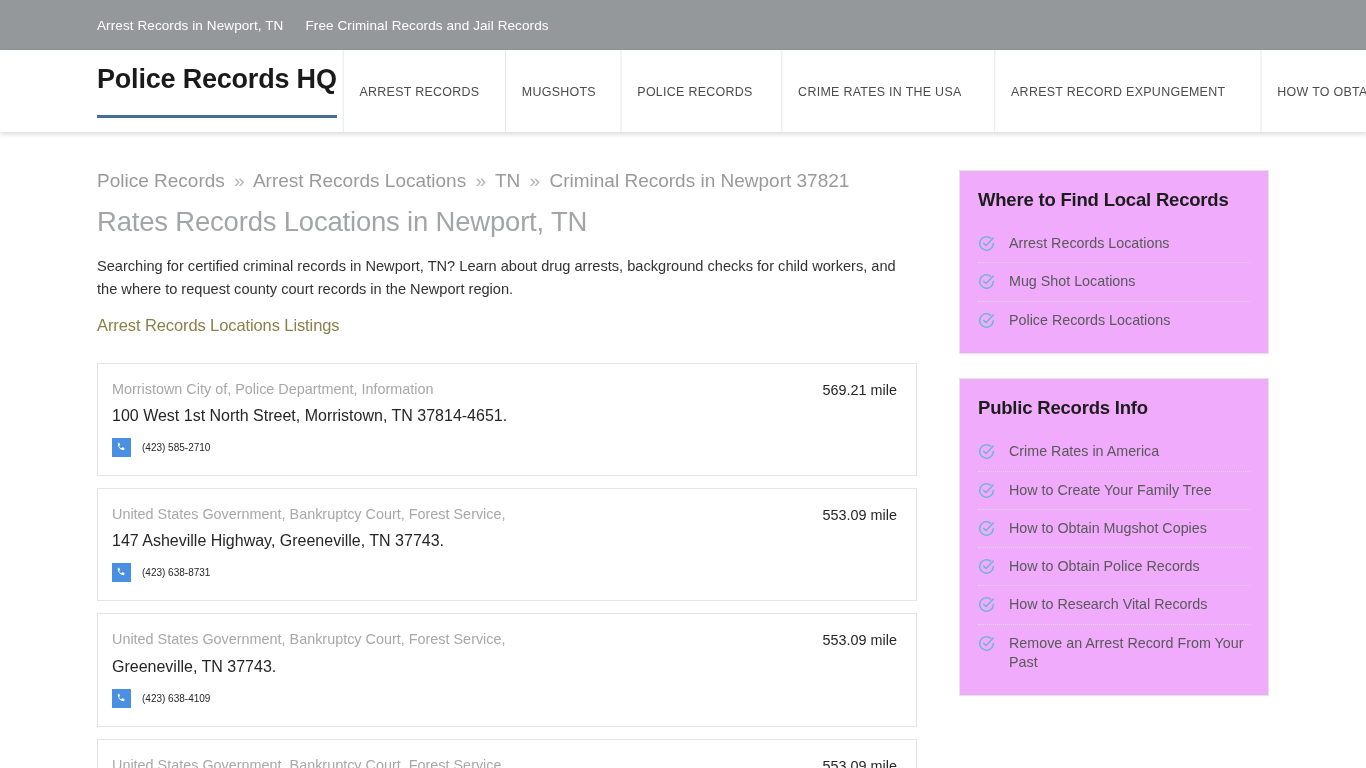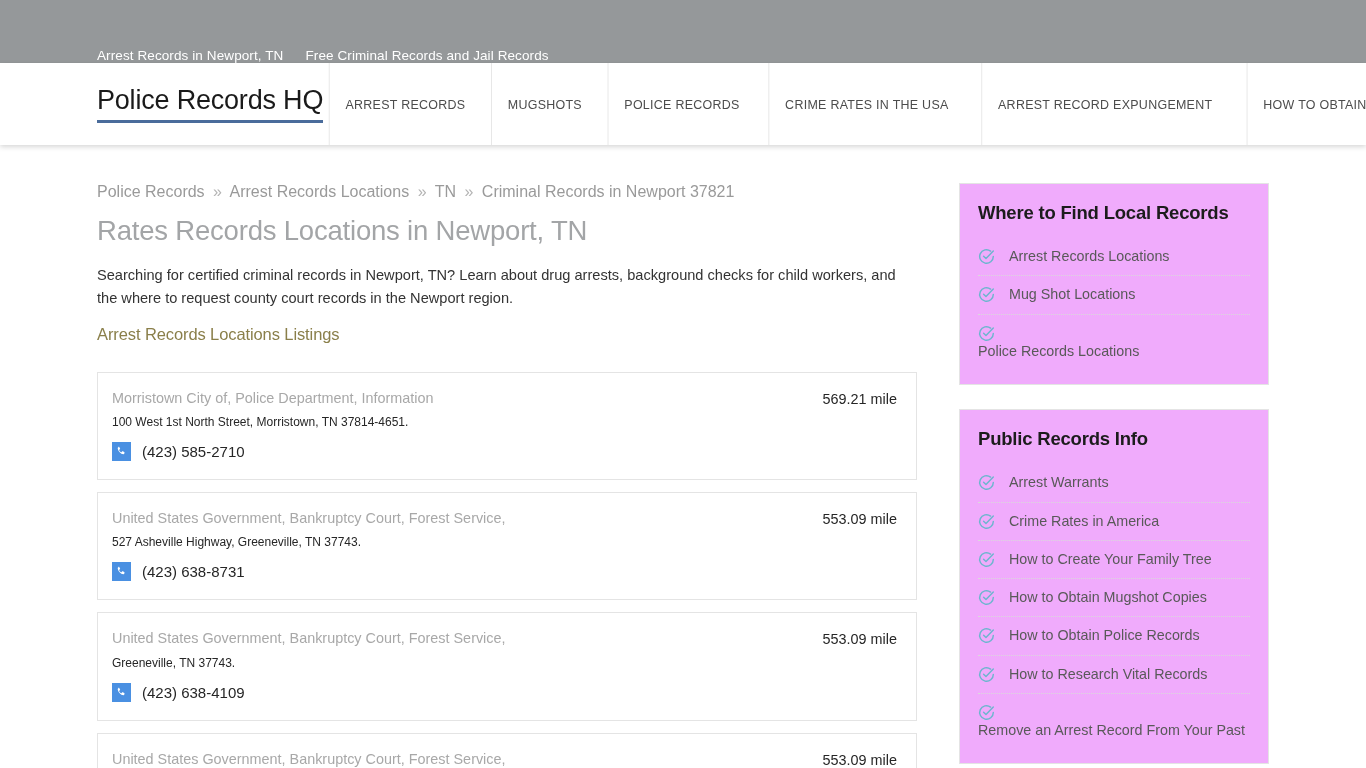--- a/index.html
+++ b/index.html
@@ -5,24 +5,24 @@
   * { box-sizing: border-box; margin: 0; padding: 0; }
   html, body {
     width: 1366px; height: 768px;
     background: #ffffff;
     font-family: "Liberation Sans", sans-serif;
     overflow: hidden;
   }
 
   
   .topbar {
-    height: 63px;
+    height: 50px;
     background: #95989a;
     display: flex;
-    align-items: flex-end;
+    align-items: center;
     padding-left: 97px;
   }
   .topbar a {
     color: #ffffff;
     font-size: 13.5px;
     text-decoration: none;
     margin-right: 22px;
     letter-spacing: .1px;
     white-space: nowrap;
   }
@@ -38,25 +38,25 @@
     z-index: 5;
   }
   .brand-wrap {
     width: 410px;
     display: flex;
     align-items: center;
     padding-left: 97px;
   }
   .brand {
     font-size: 27px;
-    font-weight: 400;
+    font-weight: 700;
     color: #1a1a1a;
     letter-spacing: -.2px;
     border-bottom: 3px solid #4a6c9b;
-    padding-bottom: 3px;
+    padding-bottom: 19px;
     line-height: 1.15;
     white-space: nowrap;
     text-decoration: none;
   }
   nav.mainnav { display: flex; align-items: stretch; flex: 1; }
   nav.mainnav .nav-item {
     display: flex;
     align-items: center;
     padding: 0 17px;
     font-size: 13.4px;
@@ -75,21 +75,21 @@
   
   .page {
     padding: 0 97px;
     display: flex;
     gap: 42px;
     padding-top: 38px;
   }
   .content { width: 820px; }
 
   .breadcrumb {
-    font-size: 16px;
+    font-size: 19px;
     color: #9a9a9a;
     margin-bottom: 13px;
     white-space: nowrap;
   }
   .breadcrumb a { color: #9a9a9a; text-decoration: none; }
   .breadcrumb .sep { margin: 0 4px; color: #b4b4b4; }
   .breadcrumb .current { color: #9a9a9a; }
 
   h1.page-title {
     font-size: 27.5px;
@@ -131,38 +131,38 @@
   .card-main { flex: 1; min-width: 0; }
   .card-name {
     font-size: 14.4px;
     color: #a8a8a8;
     text-decoration: none;
     display: block;
     margin-bottom: 8px;
     line-height: 1.2;
   }
   .card-address {
-    font-size: 12px;
+    font-size: 16px;
     color: #262626;
     margin-bottom: 12px;
     line-height: 1.25;
   }
   .phone-row { display: flex; align-items: center; }
   .phone-icon {
     width: 19px; height: 19px;
     background: #4a90e2;
     display: inline-flex;
     align-items: center;
     justify-content: center;
     margin-right: 11px;
     flex-shrink: 0;
   }
   .phone-icon svg { width: 11px; height: 11px; display: block; }
   .phone-number {
-    font-size: 15px;
+    font-size: 10px;
     color: #262626;
     text-decoration: none;
   }
   .card-distance {
     font-size: 14.4px;
     color: #262626;
     white-space: nowrap;
     padding-left: 18px;
     padding-top: 1px;
   }
@@ -183,21 +183,21 @@
     letter-spacing: -.2px;
     line-height: 1.2;
   }
   ul.widget-list { list-style: none; }
   ul.widget-list li {
     display: flex;
     align-items: flex-start;
     padding: 9px 0 9px 0;
     border-bottom: 1px dotted #dadada;
   }
-  ul.widget-list li:last-child { border-bottom: none; flex-direction: column; }
+  ul.widget-list li:last-child { border-bottom: none; }
   .check-icon {
     width: 17px; height: 17px;
     flex-shrink: 0;
     margin-right: 14px;
     margin-top: 1px;
   }
   .check-icon svg { display: block; width: 17px; height: 17px; }
   .widget-link {
     font-size: 14.3px;
     color: #595959;
@@ -259,21 +259,21 @@
           </span>
           <a class="phone-number" href="#">(423) 585-2710</a>
         </div>
       </div>
       <div class="card-distance">569.21 mile</div>
     </div>
 
     <div class="card">
       <div class="card-main">
         <a class="card-name" href="#">United States Government, Bankruptcy Court, Forest Service,</a>
-        <div class="card-address">527 Asheville Highway, Greeneville, TN 37743.</div>
+        <div class="card-address">147 Asheville Highway, Greeneville, TN 37743.</div>
         <div class="phone-row">
           <span class="phone-icon">
             <svg viewBox="0 0 16 16" aria-hidden="true">
                 <path fill="#ffffff" d="M3.6 1.2c.5-.2 1 .0 1.3.5l1 1.9c.2.5.1 1-.3 1.3l-.9.7c-.1.1-.2.3-.1.5.5 1.3 1.6 2.4 2.9 3 .2.1.4 0 .5-.1l.7-.9c.3-.4.8-.5 1.3-.3l1.9 1c.5.3.7.8.5 1.3l-.5 1.3c-.2.5-.7.8-1.2.7C6.9 11.4 3.2 7.7 2.5 3.2c-.1-.5.2-1 .7-1.2l.4-.8z"></path>
               </svg>
           </span>
           <a class="phone-number" href="#">(423) 638-8731</a>
         </div>
       </div>
       <div class="card-distance">553.09 mile</div>
@@ -343,29 +343,20 @@
     <section class="widget">
       <div class="widget-title">Public Records Info</div>
       <ul class="widget-list">
         <li>
           <span class="check-icon">
             <svg viewBox="0 0 20 20" aria-hidden="true">
                 <path d="M18 10a8 8 0 1 1-3.2-6.4" fill="none" stroke="#6cb6ce" stroke-width="1.7" stroke-linecap="round"></path>
                 <path d="M6.6 9.6l2.8 2.8L18 3.6" fill="none" stroke="#6cb6ce" stroke-width="1.7" stroke-linecap="round" stroke-linejoin="round"></path>
               </svg>
           </span>
-          <a class="widget-link" href="#">Arrest Warrants</a>
-        </li>
-        <li>
-          <span class="check-icon">
-            <svg viewBox="0 0 20 20" aria-hidden="true">
-                <path d="M18 10a8 8 0 1 1-3.2-6.4" fill="none" stroke="#6cb6ce" stroke-width="1.7" stroke-linecap="round"></path>
-                <path d="M6.6 9.6l2.8 2.8L18 3.6" fill="none" stroke="#6cb6ce" stroke-width="1.7" stroke-linecap="round" stroke-linejoin="round"></path>
-              </svg>
-          </span>
           <a class="widget-link" href="#">Crime Rates in America</a>
         </li>
         <li>
           <span class="check-icon">
             <svg viewBox="0 0 20 20" aria-hidden="true">
                 <path d="M18 10a8 8 0 1 1-3.2-6.4" fill="none" stroke="#6cb6ce" stroke-width="1.7" stroke-linecap="round"></path>
                 <path d="M6.6 9.6l2.8 2.8L18 3.6" fill="none" stroke="#6cb6ce" stroke-width="1.7" stroke-linecap="round" stroke-linejoin="round"></path>
               </svg>
           </span>
           <a class="widget-link" href="#">How to Create Your Family Tree</a>

